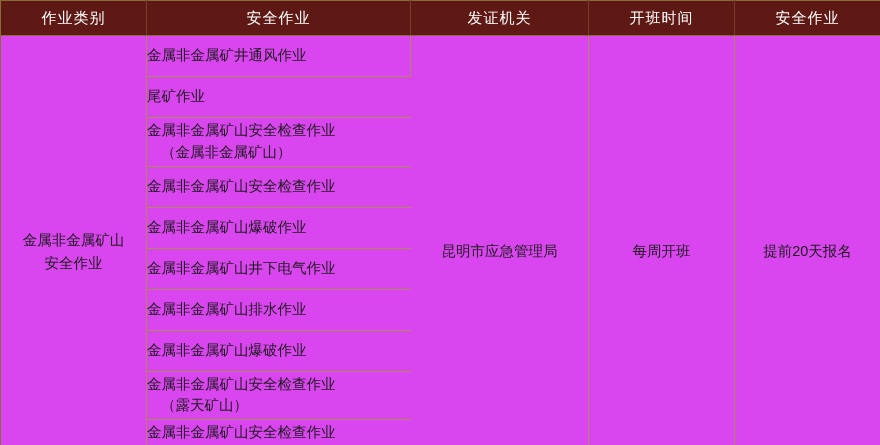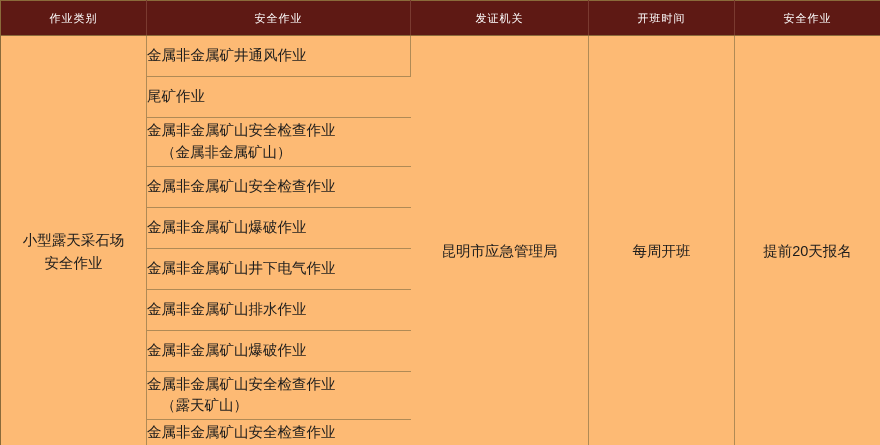--- a/index.html
+++ b/index.html
@@ -20,34 +20,34 @@
   table.cert-table {
     border-collapse: collapse;
     table-layout: fixed;
     width: 880px;
     border: 1px solid #8a6a3a;
   }
   table.cert-table thead th {
     background: #5e1914;
     color: #ffffff;
     font-weight: normal;
-    font-size: 11px;
+    font-size: 15px;
     height: 34px;
     line-height: 34px;
     padding: 0;
     text-align: center;
     border-right: 1px solid #7a3a30;
     border-bottom: 1px solid #8a6a3a;
     letter-spacing: 1px;
   }
   table.cert-table thead th:last-child {
     border-right: none;
   }
   table.cert-table td {
-    background: #fdba74;
+    background: #d946ef;
     color: #1c1c1c;
     font-size: 14.5px;
     padding: 0;
     border-right: 1px solid #b08a55;
     border-bottom: 1px solid #b08a55;
     vertical-align: middle;
   }
   table.cert-table td:last-child {
     border-right: none;
   }
@@ -96,21 +96,21 @@
         <th>作业类别</th>
         <th>安全作业</th>
         <th>发证机关</th>
         <th>开班时间</th>
         <th>安全作业</th>
       </tr>
     </thead>
     <tbody>
       <tr>
         <td class="cat-cell" rowspan="10">
-          <span>小型露天采石场</span><br>
+          <span>金属非金属矿山</span><br>
           <span>安全作业</span>
         </td>
         <td class="item-cell">
           <span class="item-line1">金属非金属矿井通风作业</span>
         </td>
         <td class="agency-cell" rowspan="10">昆明市应急管理局</td>
         <td class="schedule-cell" rowspan="10">每周开班</td>
         <td class="signup-cell" rowspan="10">提前20天报名</td>
       </tr>
       <tr>

